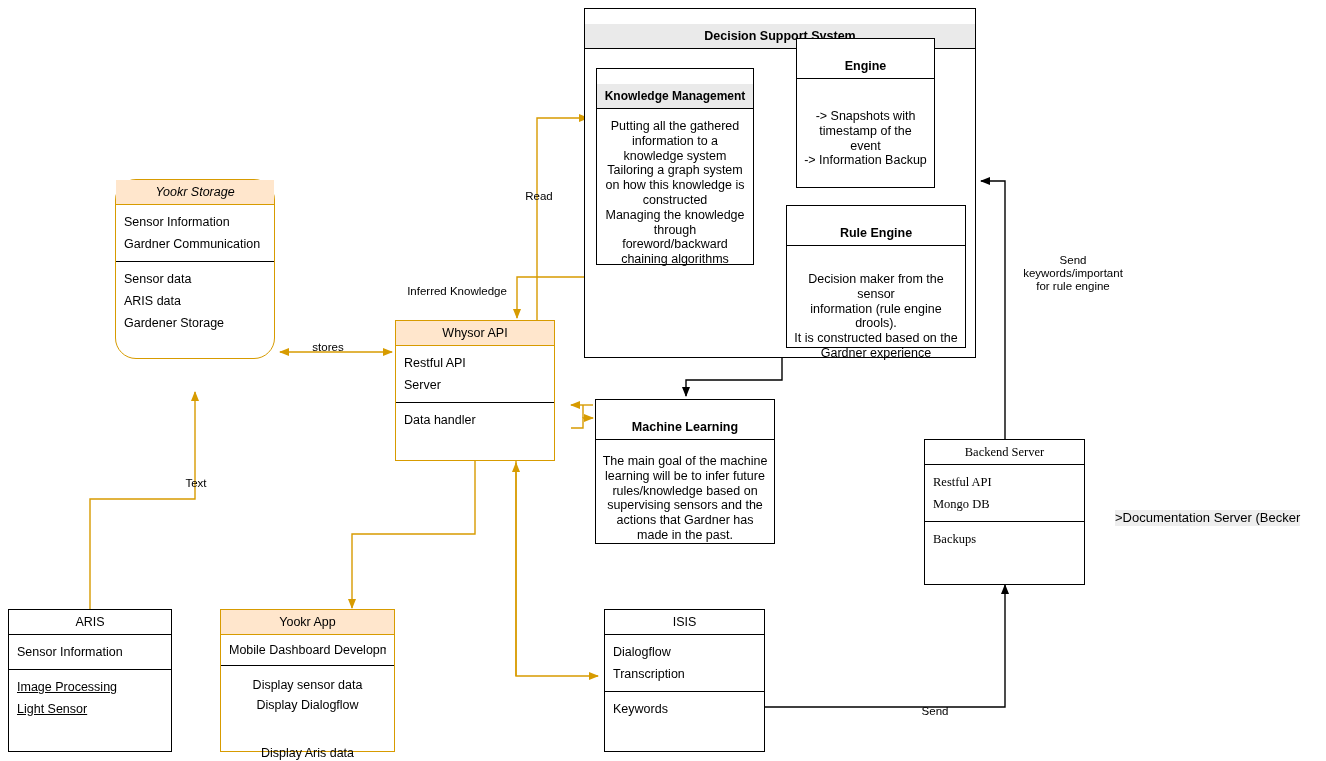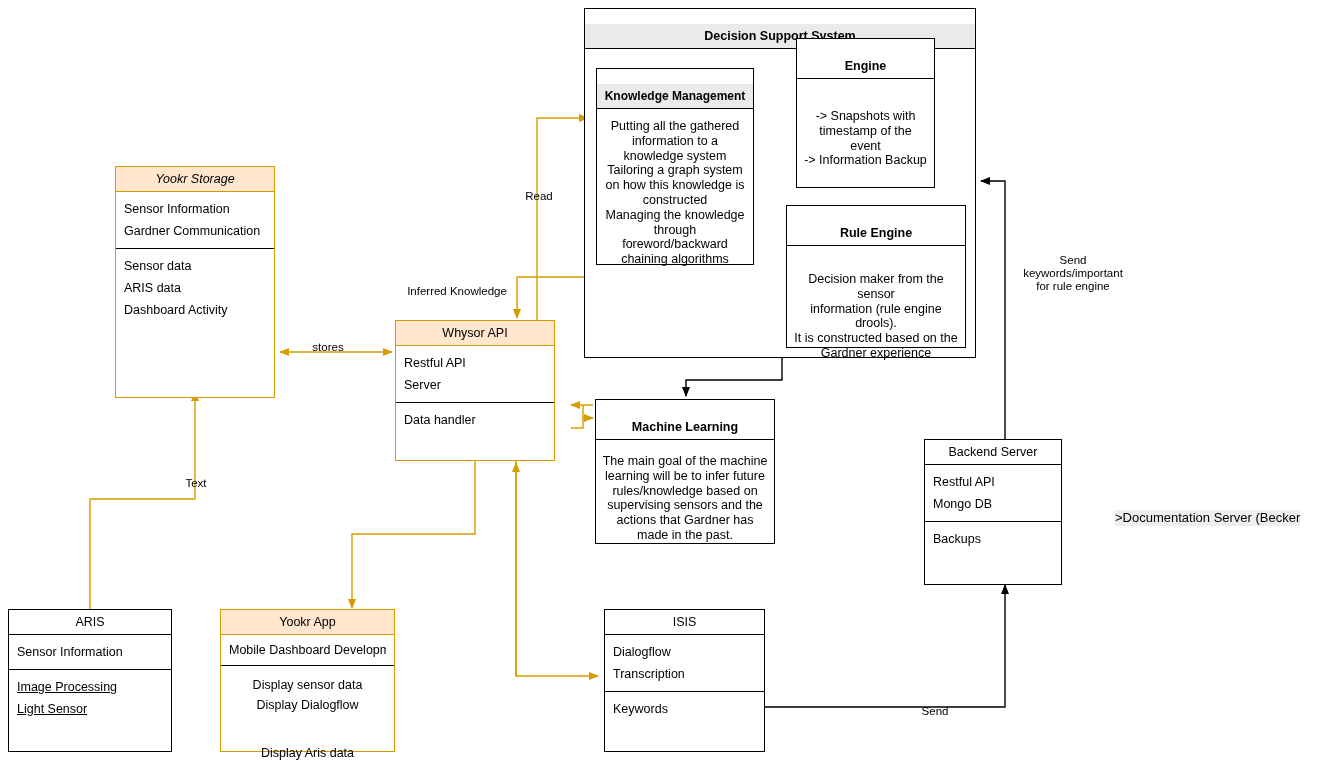--- a/index.html
+++ b/index.html
@@ -190,30 +190,30 @@
     <div class="desc" style="padding-top:14px;">The main goal of the machine learning will be to infer future rules/knowledge based on supervising sensors and the actions that Gardner has made in the past.</div>
   </div>
 
   <div class="node black" style="left:786px; top:205px; width:180px; height:143px;">
     <div class="title bold">Rule Engine</div>
     <div class="desc" style="white-space:pre-line; padding-top:26px;">Decision maker from the sensor
 information (rule engine drools).
 It is constructed based on the Gardner experience</div>
   </div>
 
-  <div class="node orange" style="left:115px; top:166px; width:160px; height:232px;">
+  <div class="node orange" style="left:115px; top:179px; width:160px; height:180px;border-radius:21px;">
     <div class="title italic">Yookr Storage</div>
     <div class="sect">
       <div class="row">Sensor Information</div>
       <div class="row">Gardner Communication</div>
     </div>
     <div class="sect divider-black">
       <div class="row">Sensor data</div>
       <div class="row">ARIS data</div>
-      <div class="row">Dashboard Activity</div>
+      <div class="row">Gardener Storage</div>
     </div>
   </div>
 
   <div class="node orange" style="left:395px; top:320px; width:160px; height:141px;">
     <div class="title">Whysor API</div>
     <div class="sect">
       <div class="row">Restful API</div>
       <div class="row">Server</div>
     </div>
     <div class="sect divider-black">
@@ -248,21 +248,21 @@
     <div class="title">ISIS</div>
     <div class="sect">
       <div class="row">Dialogflow</div>
       <div class="row">Transcription</div>
     </div>
     <div class="sect divider-black">
       <div class="row">Keywords</div>
     </div>
   </div>
 
-  <div class="node black" style="left:924px; top:439px; width:138px; height:146px;">
+  <div class="node black" style="left:924px; top:439px; width:161px; height:146px;font-family:Liberation Serif, serif;">
     <div class="title">Backend Server</div>
     <div class="sect">
       <div class="row">Restful API</div>
       <div class="row">Mongo DB</div>
     </div>
     <div class="sect divider-black">
       <div class="row">Backups</div>
     </div>
   </div>
 

